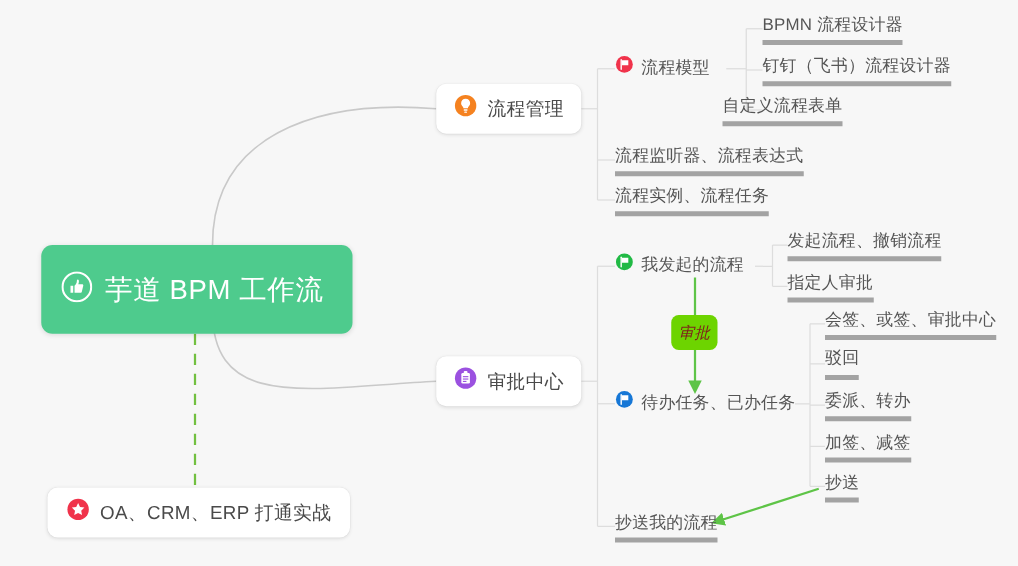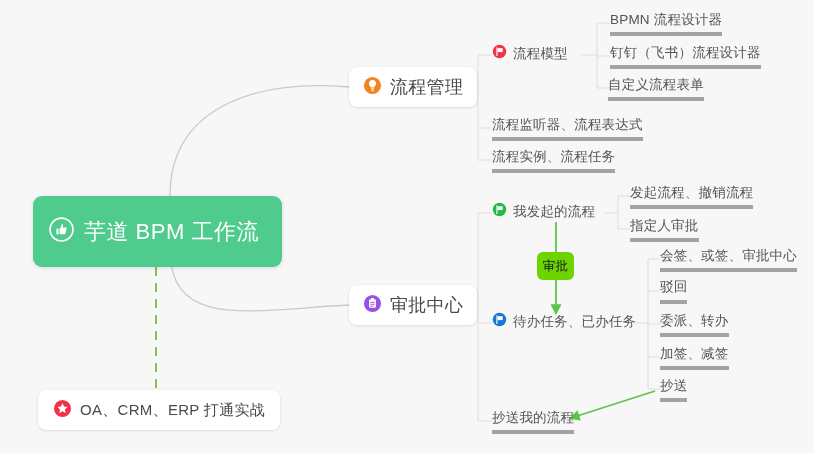--- a/index.html
+++ b/index.html
@@ -35,21 +35,21 @@
     display: flex;
     align-items: center;
     box-sizing: border-box;
     border-radius: 8px;
     background: #ffffff;
     box-shadow: 0 1px 3px rgba(0,0,0,0.10), 0 0 0 0.5px rgba(0,0,0,0.03);
     white-space: nowrap;
   }
   .card .label {
     color: #4a4a4a;
-    font-size: 18px;
+    font-size: 15px;
     letter-spacing: 0.3px;
   }
   .card .ico {
     flex: 0 0 auto;
     margin-right: 8px;
     display: block;
   }
 
   
   #root-node {
@@ -116,23 +116,24 @@
     top: 252px;
     width: 37px;
     height: 28px;
     border-radius: 6px;
     background: #6dd400;
     display: flex;
     align-items: center;
     justify-content: center;
   }
   #tag-approve .label {
-    color: #0f172a;
+    color: #7f1d1d;
     font-size: 12.5px;
     letter-spacing: 0.3px;
+    font-style: italic;
   }
 </style>
 </head>
 <body>
 
 <div id="canvas">
 
   <svg id="connectors" viewBox="0 0 814 453" width="814" height="453">
     <defs>
       <marker id="arrowGreen" viewBox="0 0 10 10" refX="8" refY="5" markerWidth="6" markerHeight="6" orient="auto-start-reverse">
@@ -239,21 +240,21 @@
     </span>
     <span class="label">流程模型</span>
   </div>
 
   <div class="leaf" style="left:610px; top:12px;">
     <span class="label">BPMN 流程设计器</span>
   </div>
   <div class="leaf" style="left:610px; top:45px;">
     <span class="label">钉钉（飞书）流程设计器</span>
   </div>
-  <div class="leaf" style="left:608px; top:77px;">
+  <div class="leaf" style="left:578px; top:77px;">
     <span class="label">自定义流程表单</span>
   </div>
 
   <div class="leaf" style="left:492px; top:117px;">
     <span class="label">流程监听器、流程表达式</span>
   </div>
   <div class="leaf" style="left:492px; top:149px;">
     <span class="label">流程实例、流程任务</span>
   </div>
 

